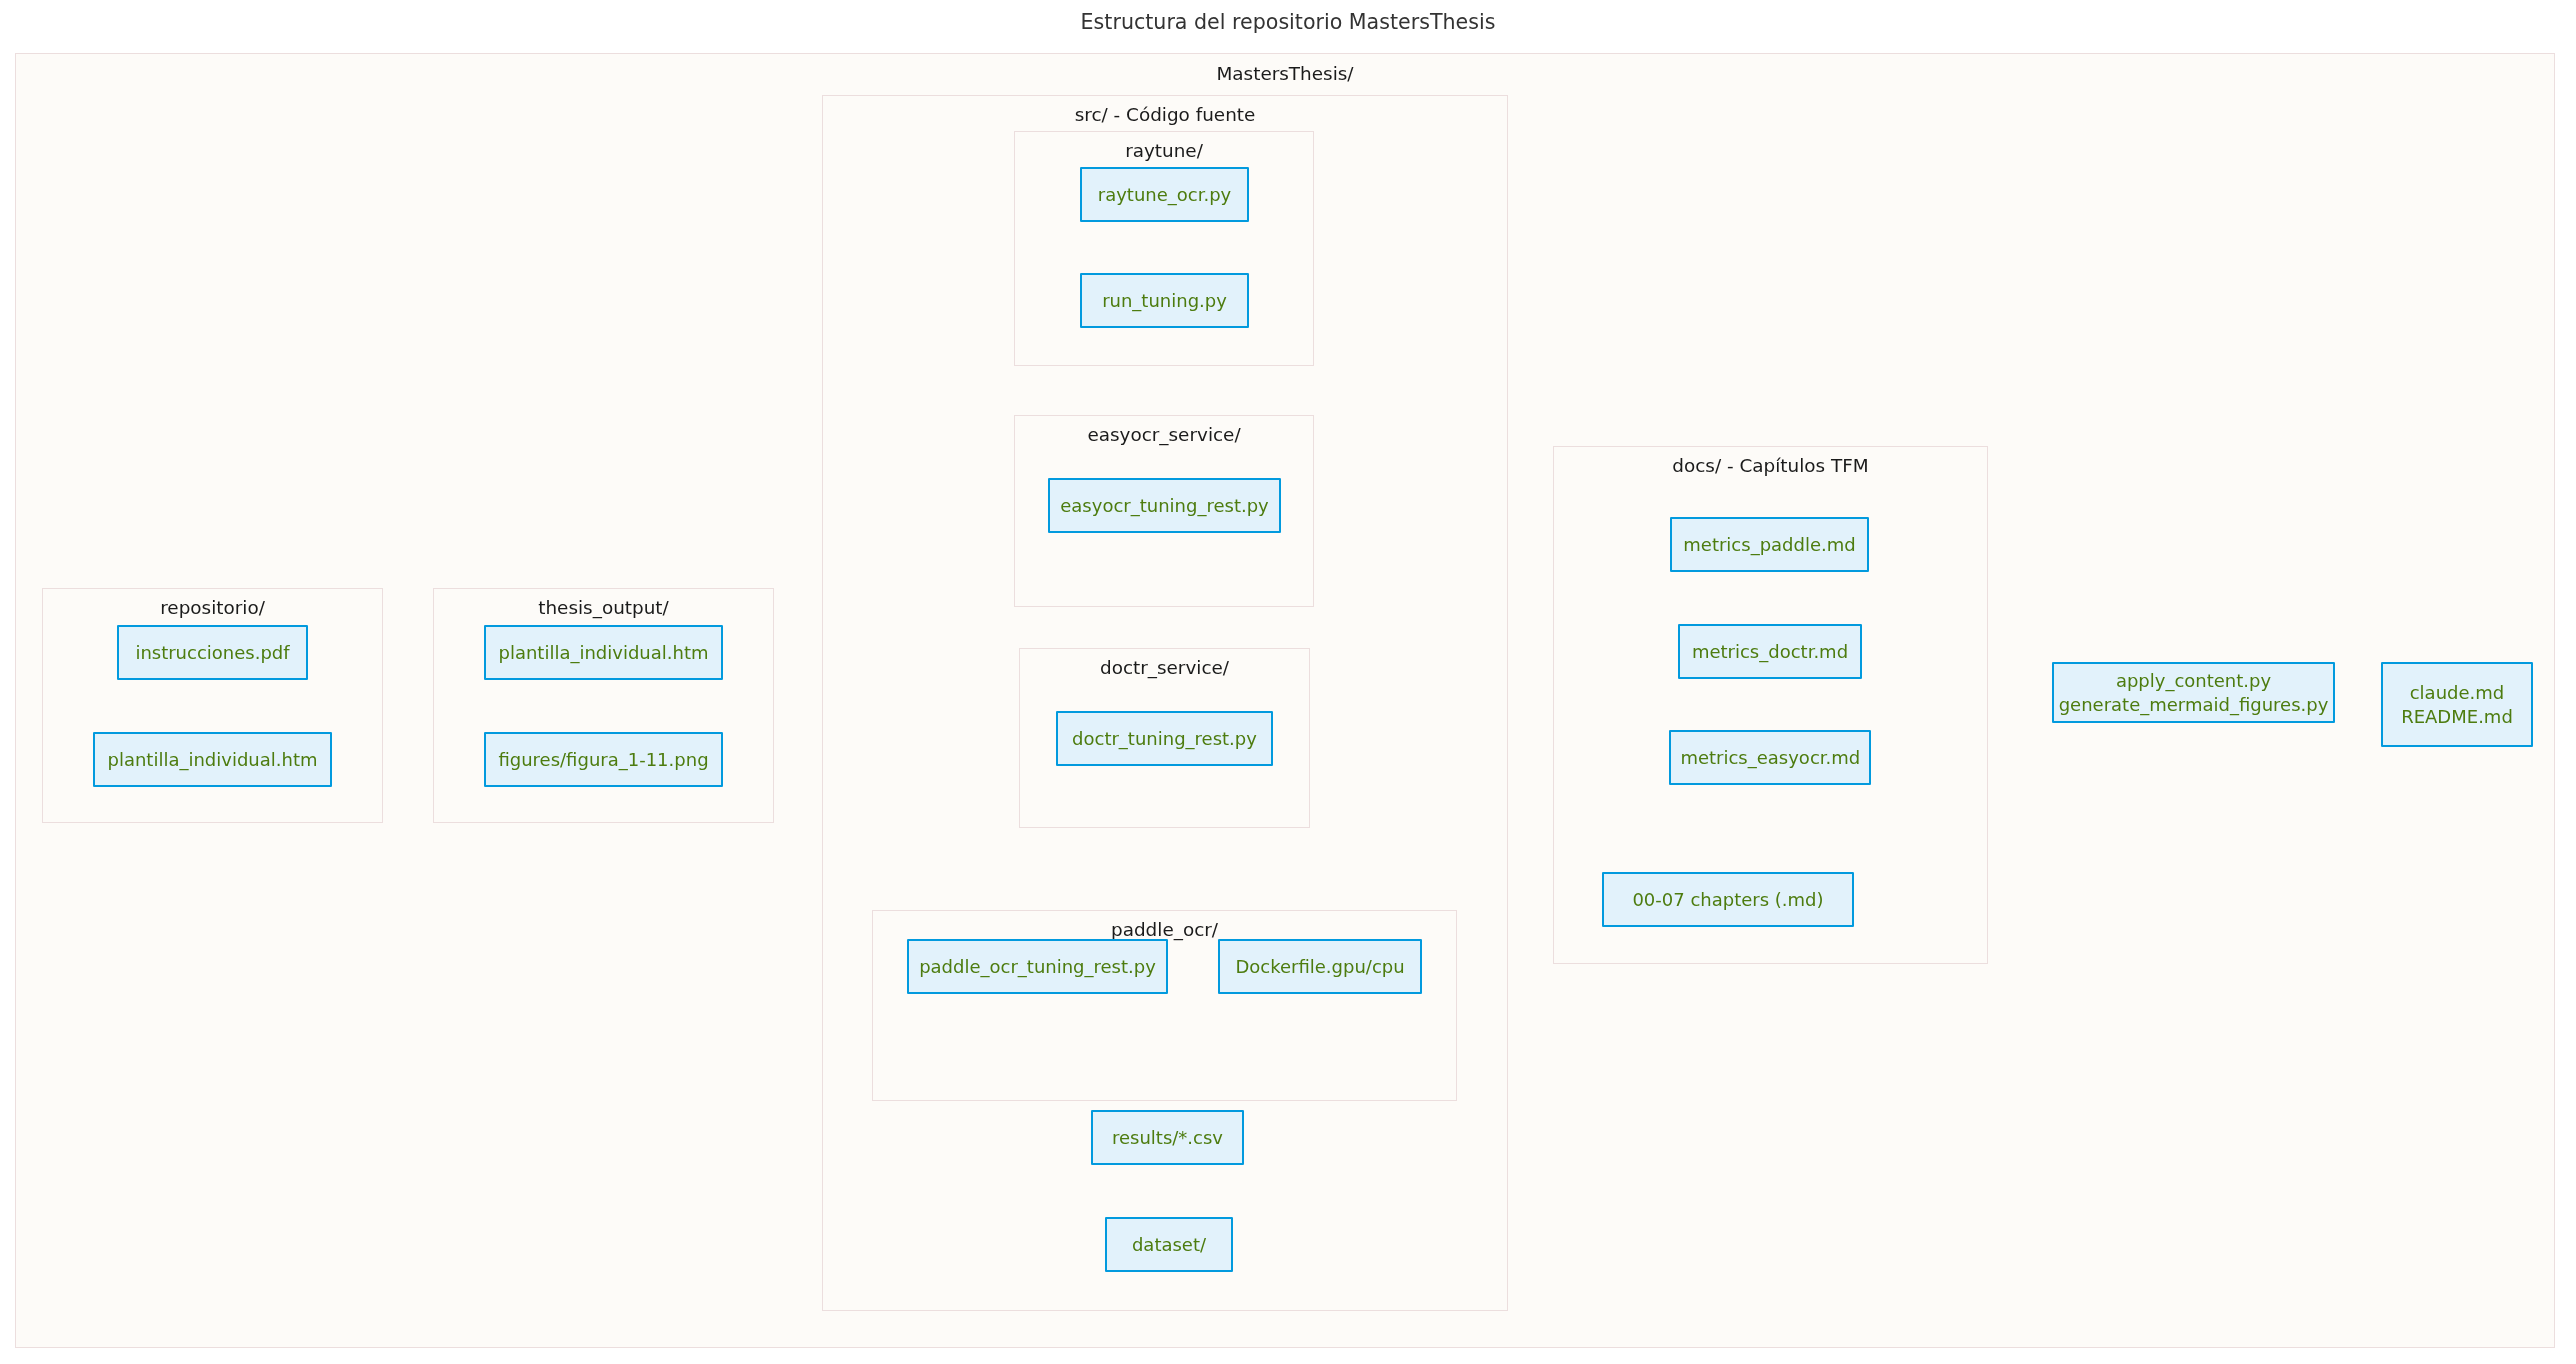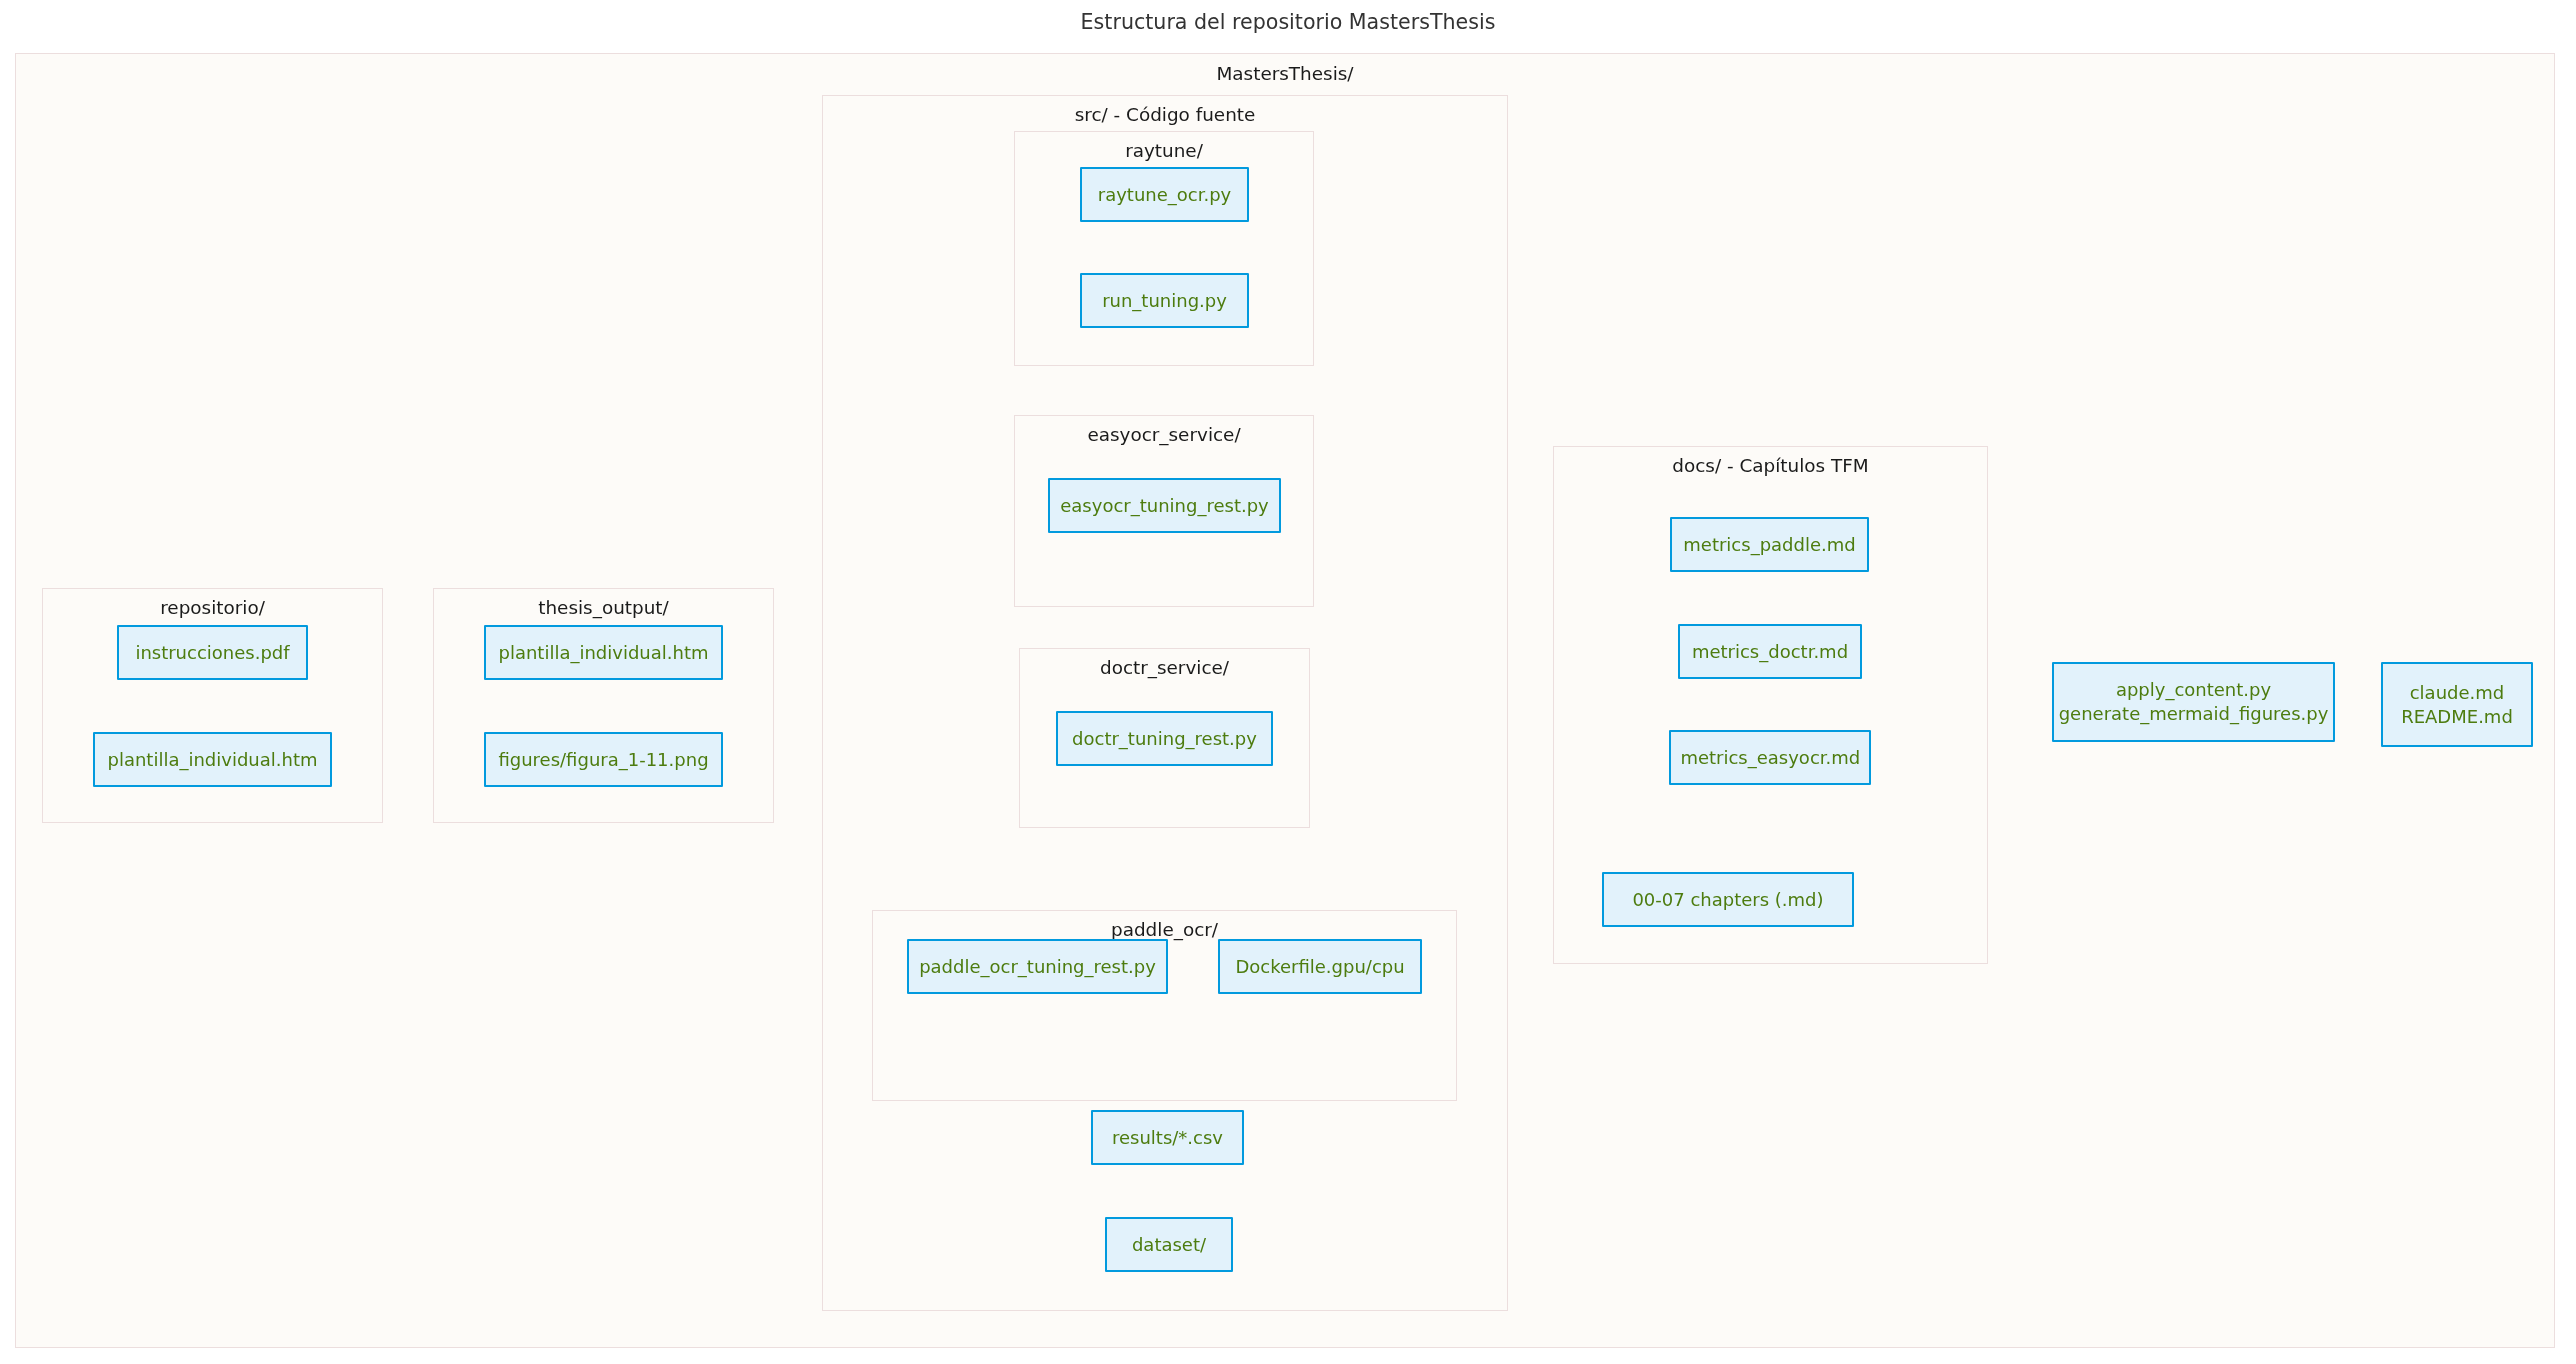--- a/index.html
+++ b/index.html
@@ -171,21 +171,21 @@
   </div>
 
   <div class="node" style="left:1669px; top:730px; width:202px; height:55px;padding-left:6px;">
     <span>metrics_easyocr.md</span>
   </div>
 
   <div class="node" style="left:1602px; top:872px; width:252px; height:55px;">
     <span>00-07 chapters (.md)</span>
   </div>
 
-  <div class="node" style="left:2052px; top:662px; width:283px; height:80px;">
+  <div class="node" style="left:2052px; top:662px; width:283px; height:61px;">
     <span>apply_content.py
 generate_mermaid_figures.py</span>
   </div>
 
   <div class="node" style="left:2381px; top:662px; width:152px; height:85px;">
     <span>claude.md
 README.md</span>
   </div>
 
 </div>

